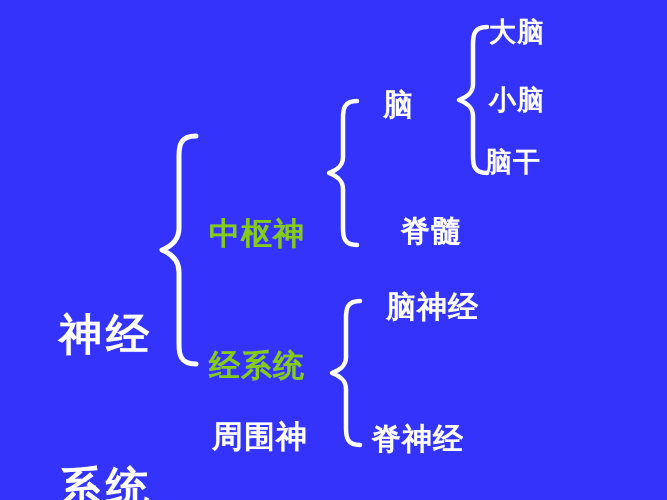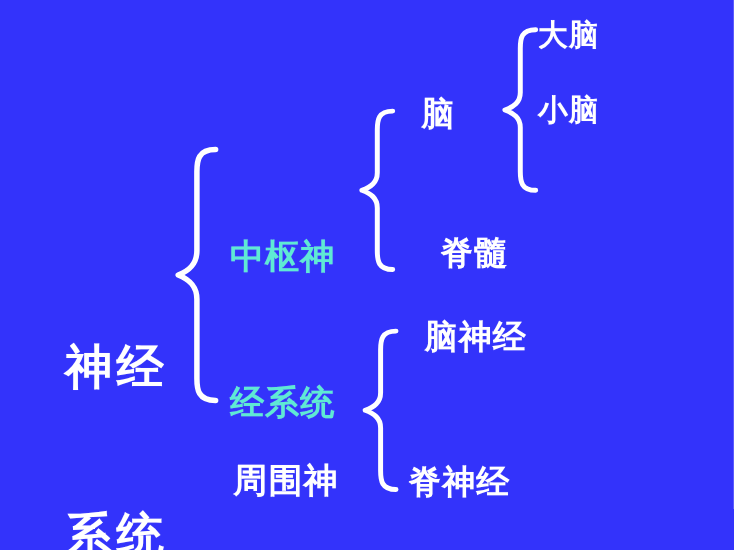--- a/index.html
+++ b/index.html
@@ -105,21 +105,21 @@
              C 340 376 346 380 346 389
              L 346 428
              C 346 437 347 445 360 445" stroke="#ffffff"></path>
   </svg>
 
   <div class="node lvl1" style="left: 46px; top: 208px; width: 120px; color: rgb(255, 255, 255);">
     <div>神经</div>
     <div>系统</div>
   </div>
 
-  <div class="node lvl2" style="left: 209px; top: 124px; width: 110px; color: #5eead4;">
+  <div class="node lvl2" style="left: 209px; top: 124px; width: 110px; color: #84cc16;">
     <div>中枢神</div>
     <div>经系统</div>
   </div>
 
   <div class="node lvl2" style="left: 212px; top: 327px; width: 110px; color: rgb(255, 255, 255);">
     <div>周围神</div>
     
   </div>
 
   <div class="node lvl3" style="left: 383px; top: 86px; color: rgb(255, 255, 255);">脑</div>
@@ -127,14 +127,15 @@
   <div class="node lvl3" style="left: 383px; top: 212px; color: rgb(255, 255, 255); margin-left: 17px;">脊髓</div>
 
   <div class="node lvl3" style="left: 386px; top: 288px; color: rgb(255, 255, 255);">脑神经</div>
 
   <div class="node lvl3" style="left: 371px; top: 420px; color: rgb(255, 255, 255);">脊神经</div>
 
   <div class="node lvl4" style="left: 489px; top: 15px; color: rgb(255, 255, 255);">大脑</div>
 
   <div class="node lvl4" style="left: 489px; top: 83px; color: rgb(255, 255, 255);">小脑</div>
 
+  <div class="node lvl4" style="left: 485px; top: 145px; color: rgb(255, 255, 255);">脑干</div>
 
 </div>
 
 </body></html>

